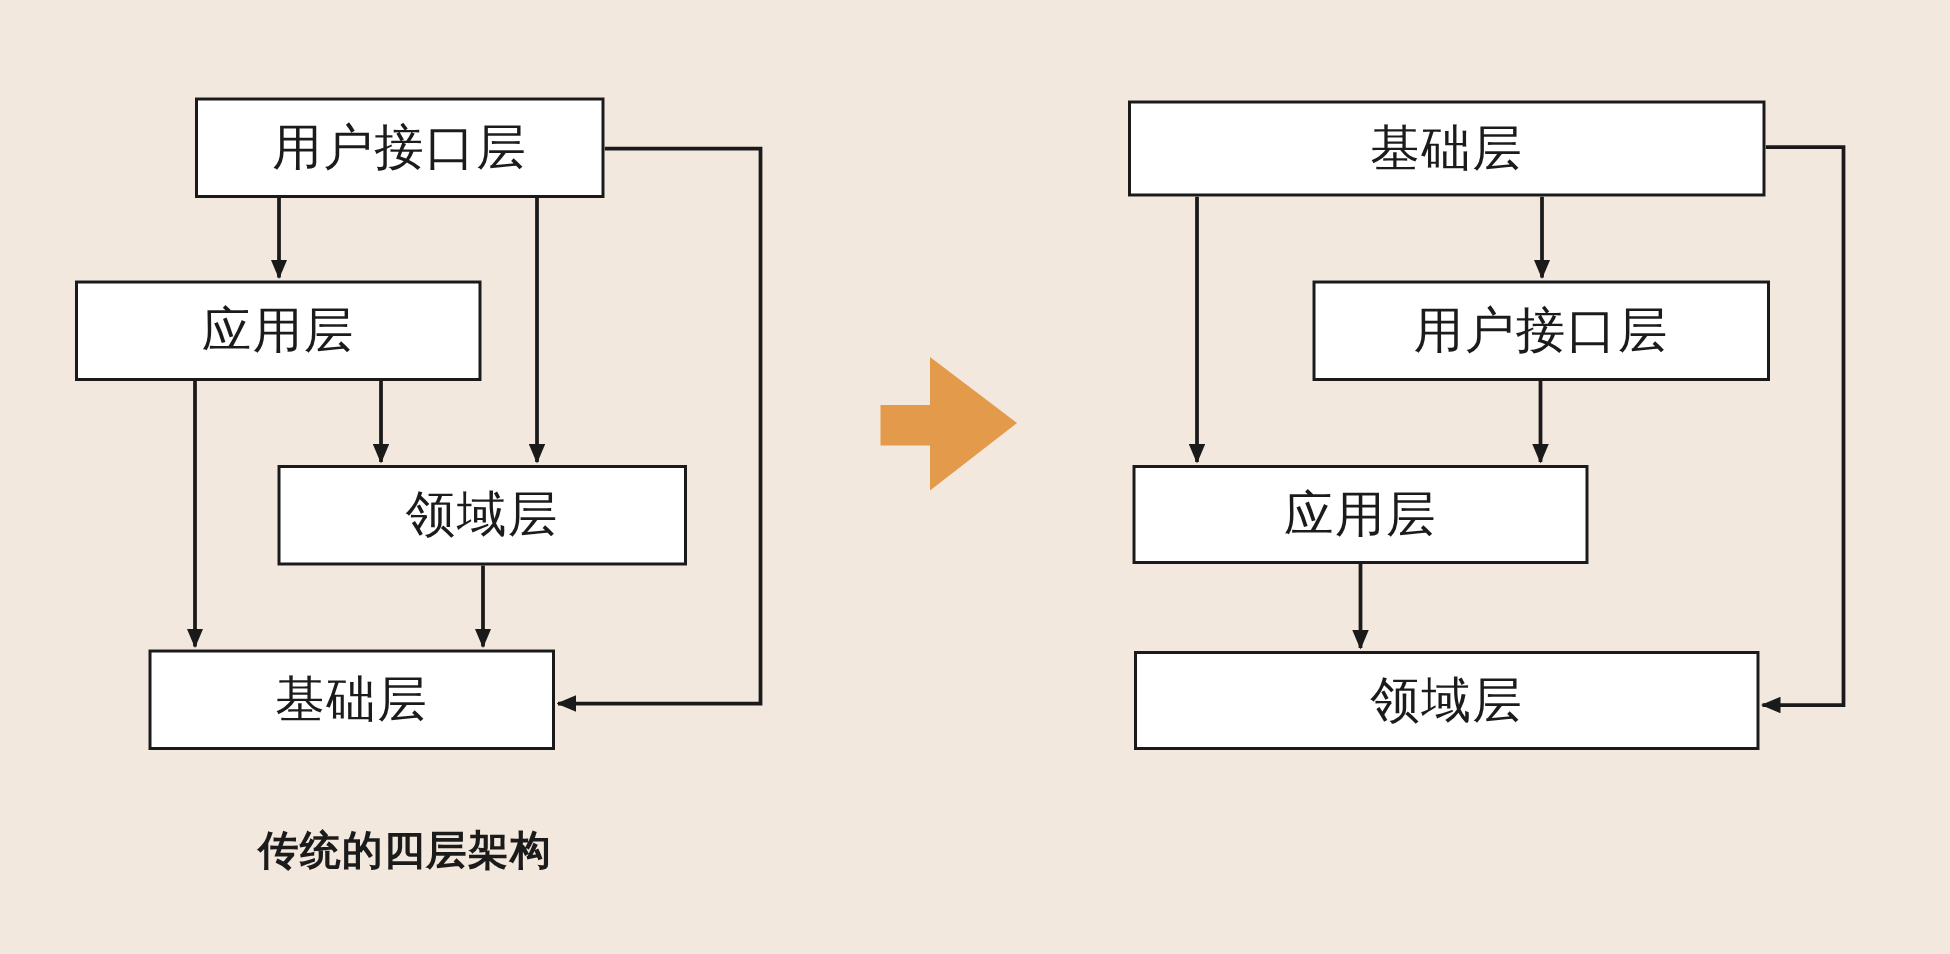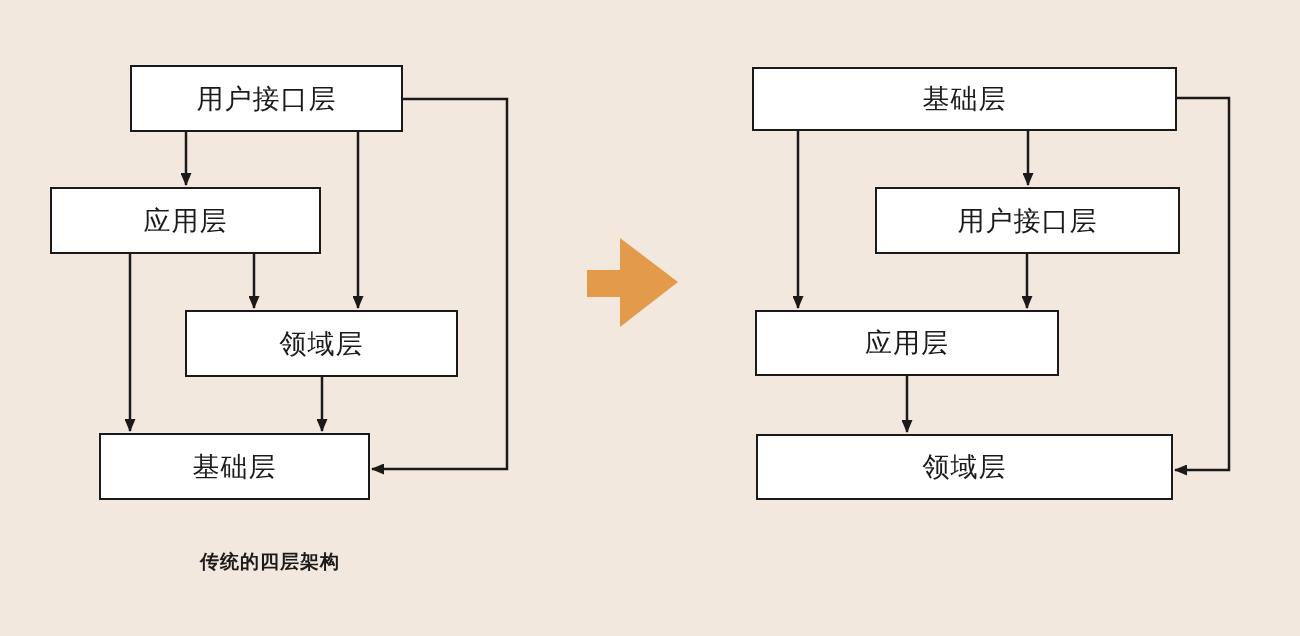--- a/index.html
+++ b/index.html
@@ -29,40 +29,40 @@
   .layer-box {
     position: absolute;
     background: #FFFFFF;
     border: 2px solid #1A1A1A;
     box-sizing: border-box;
     display: flex;
     align-items: center;
     justify-content: center;
   }
   .layer-box span {
-    font-size: 27px;
+    font-size: 33px;
     color: #1B1B1B;
     letter-spacing: 1px;
     white-space: nowrap;
   }
   
   .l-ui     { left: 130px; top: 65px;  width: 273px; height: 67px; }
   .l-app    { left: 50px;  top: 187px; width: 271px; height: 67px; }
   .l-domain { left: 185px; top: 310px; width: 273px; height: 67px; }
   .l-infra  { left: 99px;  top: 433px; width: 271px; height: 67px; }
   
   .r-infra  { left: 752px; top: 67px;  width: 425px; height: 64px; }
   .r-ui     { left: 875px; top: 187px; width: 305px; height: 67px; }
   .r-app    { left: 755px; top: 310px; width: 304px; height: 66px; }
   .r-domain { left: 756px; top: 434px; width: 417px; height: 66px; }
   .caption {
     position: absolute;
     width: 400px;
     text-align: center;
-    font-size: 19px;
+    font-size: 27px;
     font-weight: bold;
     color: #1B1B1B;
     letter-spacing: 1px;
     white-space: nowrap;
   }
   .caption-left  { left: 70px;  top: 549px; }
   .caption-right { left: 784px; top: 551px; }
 </style>
 </head>
 <body>

